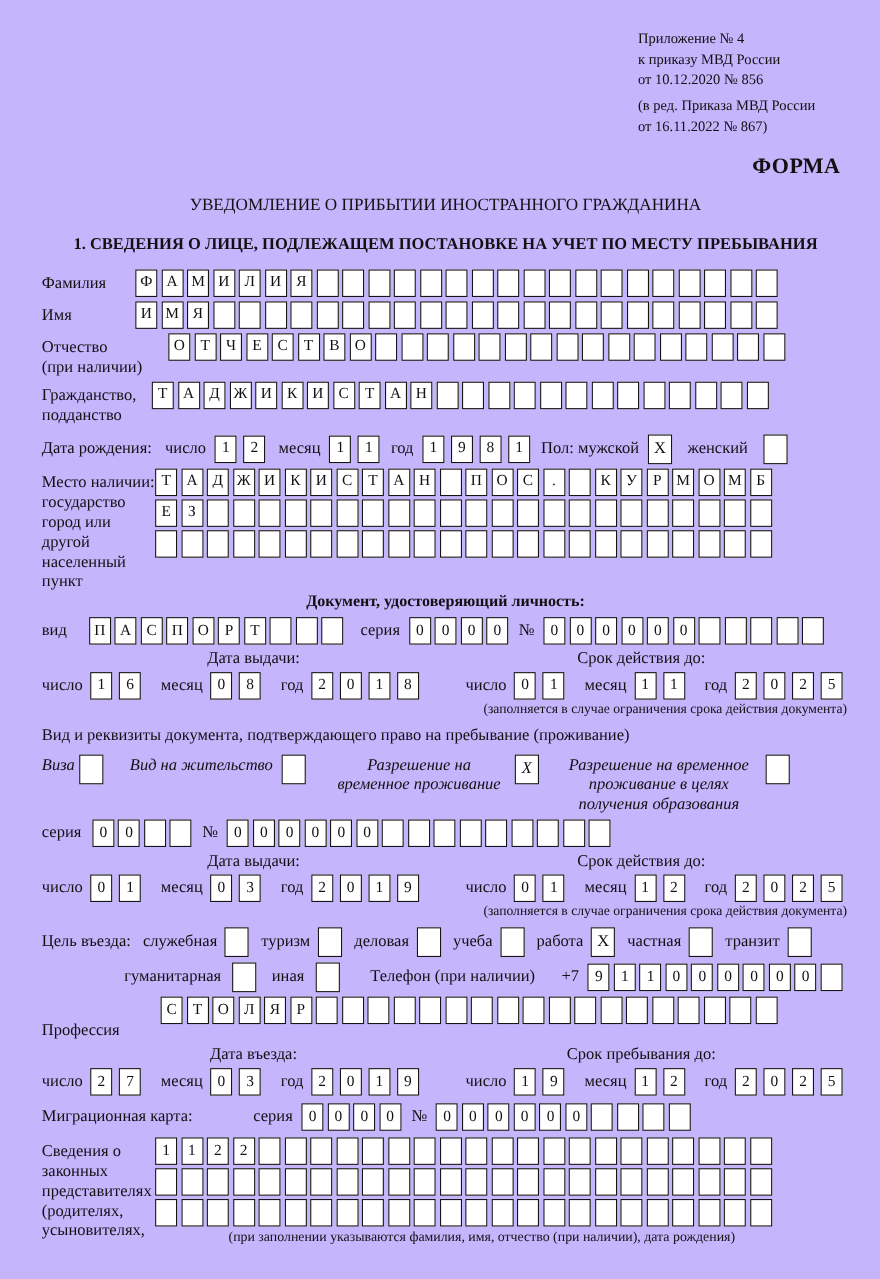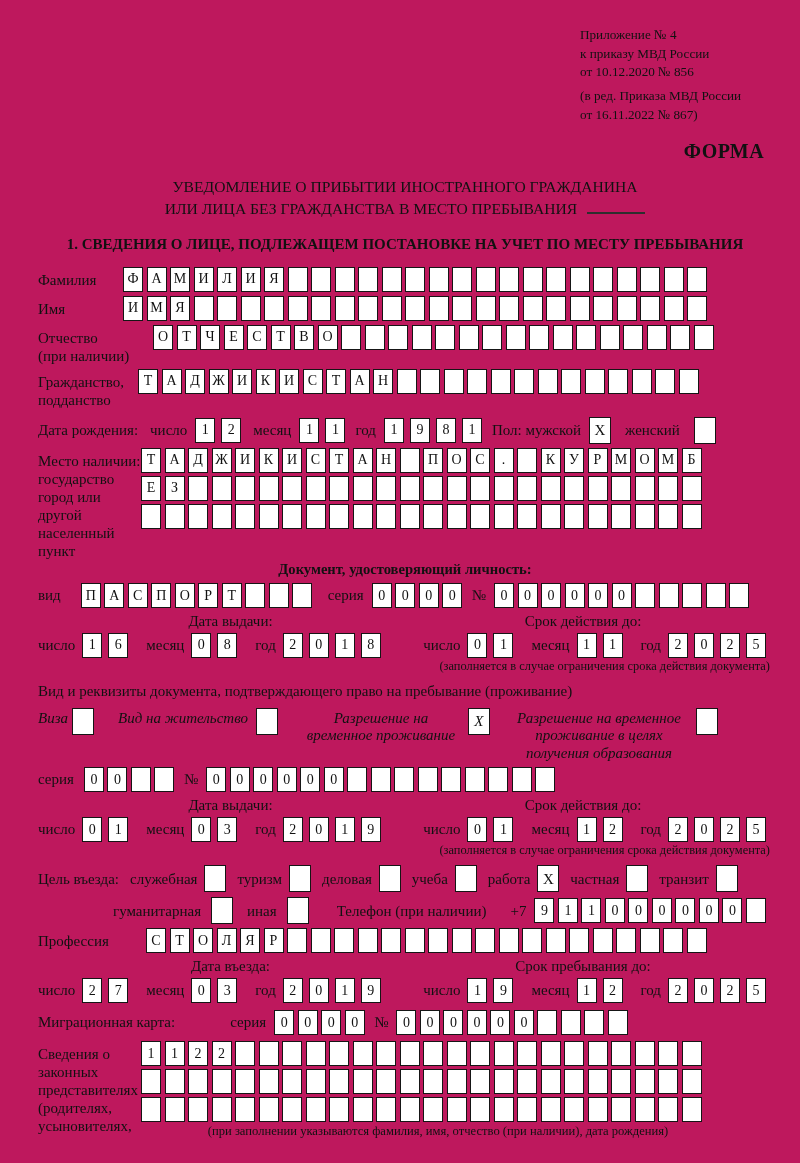--- a/index.html
+++ b/index.html
@@ -1,35 +1,35 @@
 <!DOCTYPE html>
 <html lang="ru"><head>
 <meta charset="utf-8">
 <style>
   *{box-sizing:border-box;margin:0;padding:0;}
   html,body{background:#ffffff;}
   body{display:flex;justify-content:center;}
   .page{
     width:800px;height:1163px;overflow:hidden;position:relative;
-    background:#be185d;color:#111;
+    background:#c4b5fd;color:#111;
     padding:26px 28px 0 38px;
     font-family:"Liberation Serif","DejaVu Serif",serif;
     font-size:15px;line-height:1.25;
   }
   
   .appendix{margin-left:auto;width:192px;font-size:13.2px;line-height:1.42;}
   .appendix .gap{height:5px;}
   .forma{text-align:right;font-weight:700;font-size:20px;margin-top:14px;padding-right:8px;letter-spacing:.4px;}
   .title{margin-top:12px;text-align:center;font-weight:400;font-size:15.6px;line-height:1.42;}
   .blank-line{display:inline-block;width:58px;border-bottom:2.2px solid #2e2e2e;margin-left:10px;vertical-align:baseline;}
   .sec1{margin-top:15px;text-align:center;font-weight:700;font-size:15px;white-space:nowrap;}
   
   .frow{display:flex;align-items:flex-start;margin-top:4px;}
   .flabel{flex:none;font-size:15px;line-height:18px;padding-top:4px;}
-  .w85{width:85px;}.w100{width:100px;}.w103{width:103px;}.w108{width:108px;}.w115{width:115px;}
+  .w85{width:85px;}.w100{width:100px;}.w103{width:103px;}.w108{width:108px;margin-top:18px;}.w115{width:115px;}
   .cells{display:flex;flex:none;}
   .cell{flex:none;width:20px;height:25px;border:1.5px solid #151515;margin-right:3.5px;
         display:flex;align-items:center;justify-content:center;font-size:14px;background:#fff;}
   .cells.sp .cell{margin-right:6px;}
   .stack>.cells{margin-top:0;}
   .stack>.cells+.cells{margin-top:3px;}
   .chk{flex:none;width:22px;height:27px;border:1.5px solid #151515;display:inline-flex;
        align-items:center;justify-content:center;font-size:15px;background:#fff;}
   .inline-row{display:flex;align-items:center;margin-top:5px;font-size:15px;}
   .ml4{margin-left:4px;}.ml6{margin-left:6px;}.ml8{margin-left:8px;}.ml10{margin-left:10px;}
@@ -72,23 +72,20 @@
     <div>от 10.12.2020 № 856</div>
     <div class="gap"></div>
     <div>(в ред. Приказа МВД России</div>
     <div>от 16.11.2022 № 867)</div>
   </div>
 
   <div class="forma">ФОРМА</div>
 
   <div class="title">
     <div>УВЕДОМЛЕНИЕ О ПРИБЫТИИ ИНОСТРАННОГО ГРАЖДАНИНА</div>
-    <div>
-      <span>ИЛИ ЛИЦА БЕЗ ГРАЖДАНСТВА В МЕСТО ПРЕБЫВАНИЯ</span><span class="blank-line"></span>
-    </div>
   </div>
 
   <div class="sec1">1. СВЕДЕНИЯ О ЛИЦЕ, ПОДЛЕЖАЩЕМ ПОСТАНОВКЕ НА УЧЕТ ПО МЕСТУ ПРЕБЫВАНИЯ</div>
 
   <div class="frow" style="margin-top:13px;">
     <div class="flabel w85">Фамилия</div>
     <div class="cells">
         <span class="cell">Ф</span>
         <span class="cell">А</span>
         <span class="cell">М</span>

